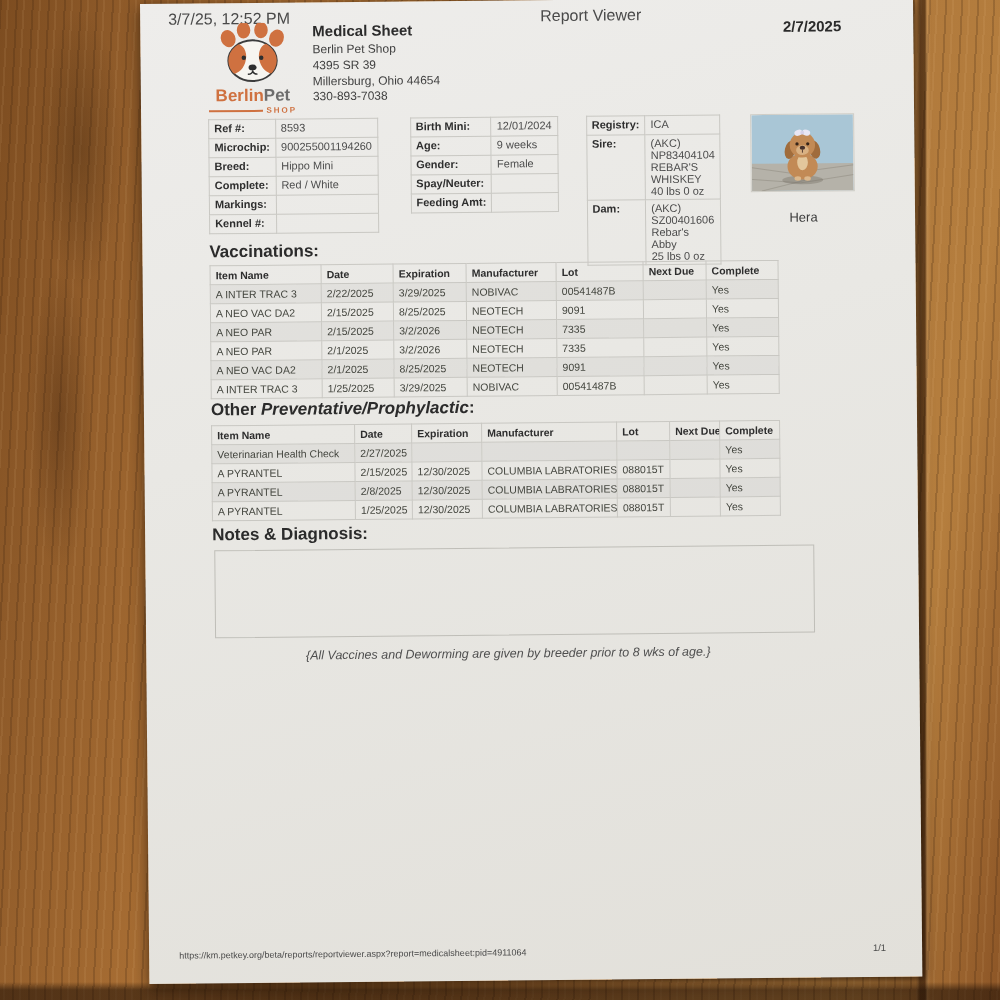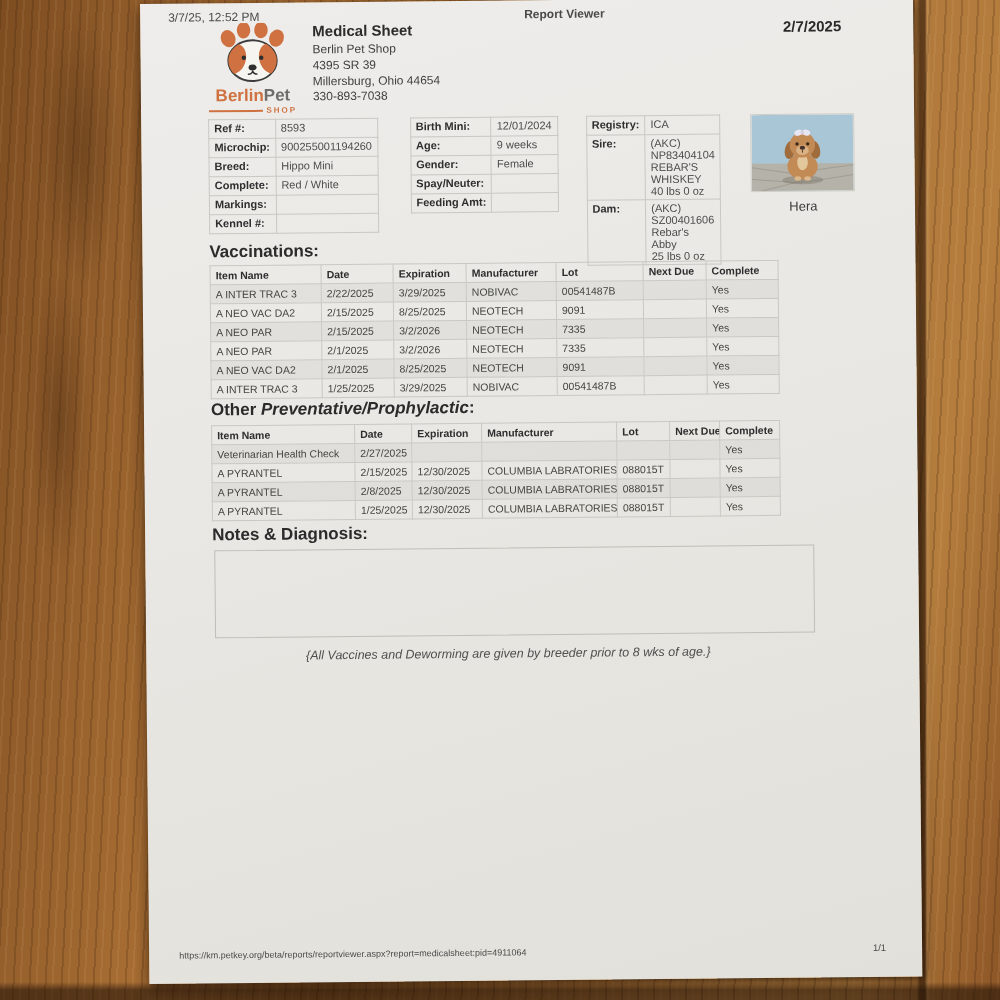--- a/index.html
+++ b/index.html
@@ -17,21 +17,21 @@
       linear-gradient(100deg, #7c4c20 0%, #8e5a29 10%, #a76d33 26%, #935f2a 42%, #a26a31 58%, #b0793c 76%, #b57e3e 88%, #8c5526 100%);
   }
   .paper{
     position:absolute;left:140px;top:4px;width:773px;height:980px;
     transform:rotate(-0.55deg);transform-origin:top left;
     background:linear-gradient(165deg,#eeedeb 0%,#e9e8e4 40%,#e2e0da 100%);
     box-shadow:0 5px 16px rgba(20,10,2,0.55), 2px 2px 5px rgba(20,10,2,0.35);
     color:#3f3f3f;
   }
   .abs{position:absolute;}
-  .print-meta{font-size:12px;color:#4a4a4a;}
+  .print-meta{font-size:16px;color:#4a4a4a;}
   .report-date{font-size:15px;font-weight:bold;color:#2b2b2b;}
   
   .logo{left:60px;top:20px;width:104px;text-align:center;}
   .logo-word{font-size:17px;font-weight:bold;line-height:1;}
   .logo-word .accent{color:#cf7140;margin-top:44px;}
   .logo-word .rest{color:#6d6d6d;}
   .logo-shopline{display:flex;align-items:center;gap:3px;margin-top:2px;padding:0 8px;}
   .logo-shopline .rule{flex:1;height:2px;background:#cf7140;}
   .logo-shopline .shop{font-size:8px;font-weight:bold;letter-spacing:2px;color:#cf7140;}
   
@@ -43,42 +43,42 @@
   table{border-collapse:collapse;}
   .kv{font-size:11px;}
   .kv td{border:1px solid #c9c8c3;padding:2px 5px;height:14px;vertical-align:top;}
   .kv .k{font-weight:bold;color:#2e2e2e;white-space:nowrap;}
   .kv .v{color:#4c4c4c;white-space:pre-line;}
   .t-details{width:148px;}
   .t-vitals{width:132px;margin-left:32px;}
   .t-registry{width:142px;margin-left:28px;}
   .photo-box{margin-left:30px;width:104px;text-align:center;}
   .photo-frame{width:104px;height:78px;border:1px solid #cfcdc6;box-sizing:border-box;}
-  .photo-caption{font-size:13px;color:#3a3a3a;margin-top:3px;}
+  .photo-caption{font-size:13px;color:#3a3a3a;margin-top:14px;}
   
   .section-title{font-size:17px;font-weight:bold;color:#2b2b2b;}
   .section-title .ital{font-style:italic;}
   
   .grid{font-size:10.5px;width:568px;table-layout:fixed;}
   .grid th,.grid td{border:1px solid #c9c8c3;padding:2px 5px;height:14px;text-align:left;overflow:hidden;white-space:nowrap;font-weight:normal;color:#44463f;}
   .grid th{font-weight:bold;color:#2e2e2e;}
   .grid tbody tr:nth-child(odd){background:rgba(120,120,110,0.07);}
   
   .notes-box{left:69px;top:547px;width:586px;height:78px;border:1px solid #bfbeb8;font-size:11px;color:#4c4c4c;padding:4px 6px;}
   .disclaimer{left:69px;top:646px;width:586px;text-align:center;font-style:italic;font-size:12.5px;color:#4f4f4f;}
   .footer-url{left:30px;top:947px;font-size:9px;color:#4a4a4a;}
   .footer-page{top:945px;right:36px;font-size:9.5px;color:#4a4a4a;}
 </style>
 </head>
 <body>
 
 <div class="paper">
 
   <div class="abs print-meta" style="left:28px;top:7px;">3/7/25, 12:52 PM</div>
-  <div class="abs print-meta" style="left:384px;top:7px;font-weight:bold;">Report Viewer</div>
+  <div class="abs print-meta" style="left:400px;top:7px;">Report Viewer</div>
   <div class="abs report-date" style="right:72px;top:20px;">2/7/2025</div>
 
   <div class="abs logo">
     <svg width="90" height="60" viewBox="0 0 90 62">
       <g fill="#cf7140">
         <ellipse cx="20" cy="16" rx="7.5" ry="9" transform="rotate(-22 20 16)"></ellipse>
         <ellipse cx="36" cy="7.5" rx="7" ry="8.5"></ellipse>
         <ellipse cx="54" cy="7.5" rx="7" ry="8.5"></ellipse>
         <ellipse cx="70" cy="16" rx="7.5" ry="9" transform="rotate(22 70 16)"></ellipse>
       </g>

